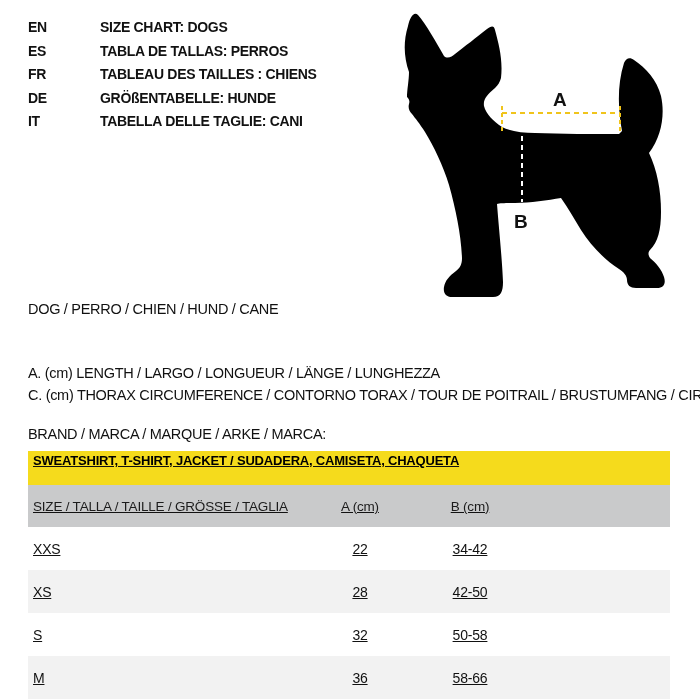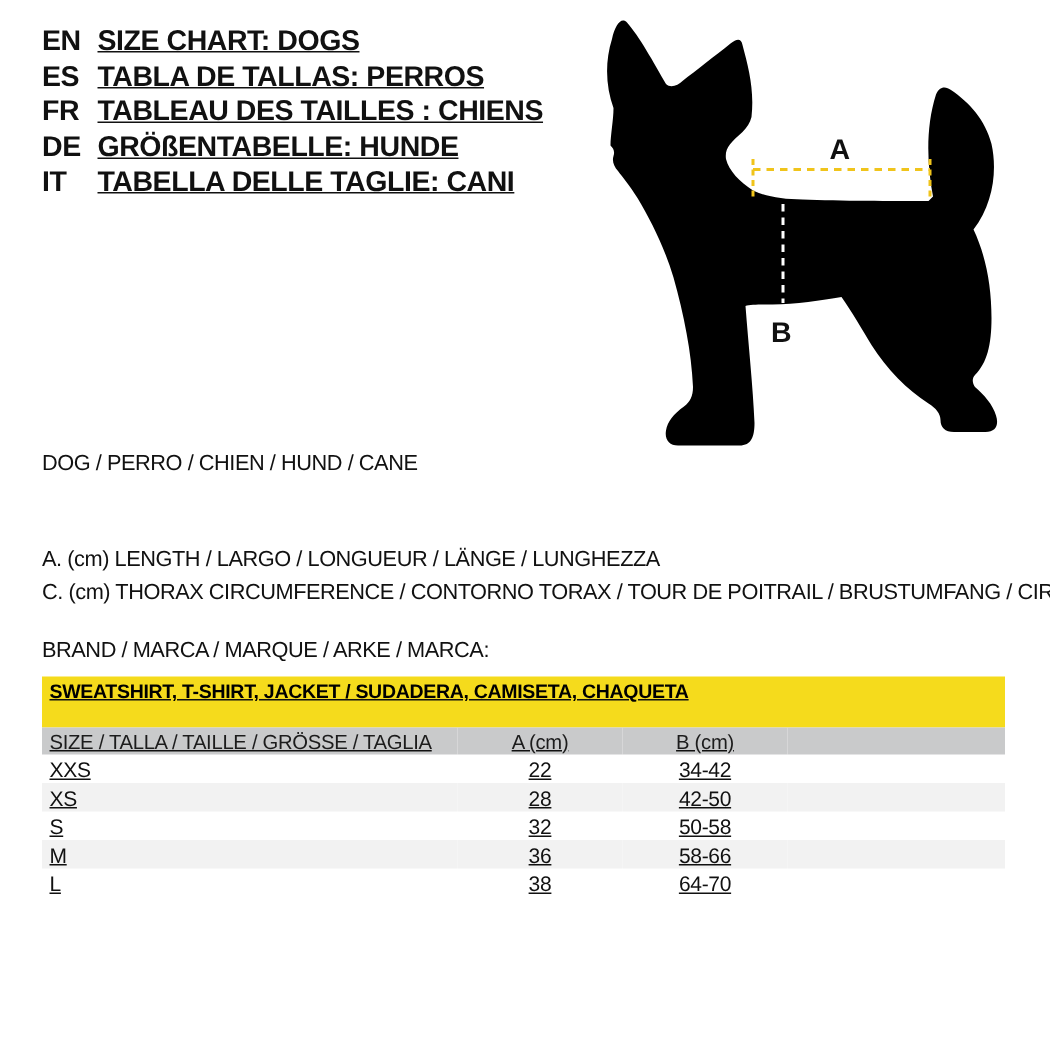--- a/index.html
+++ b/index.html
@@ -2,43 +2,43 @@
 <html><head>
 <meta charset="utf-8">
 <style>
   html,body{margin:0;padding:0;background:#fff;}
   .page{
     position:relative;width:700px;height:700px;background:#ffffff;overflow:hidden;
     font-family:"Liberation Sans", sans-serif;color:#111;
   }
   
   .lang-block{position:absolute;left:28px;top:16px;}
-  .lang-row{display:flex;line-height:23.5px;font-size:19px;font-weight:700;letter-spacing:-0.3px;}
+  .lang-row{display:flex;line-height:23.5px;font-size:14px;font-weight:700;letter-spacing:-0.3px;gap:35px;}
   .lang-code{width:37px;flex:0 0 37px;}
-  .lang-label{white-space:nowrap;text-decoration:underline;}
+  .lang-label{white-space:nowrap;}
 
   
   .dog-figure{position:absolute;left:390px;top:0;width:310px;height:310px;}
   .svg-label{font-family:"Liberation Sans", sans-serif;font-weight:700;font-size:19px;fill:#111;}
 
   
   .note-line{position:absolute;left:28px;white-space:nowrap;font-size:14.5px;letter-spacing:-0.3px;margin-top:22px;}
   .note-dog{top:279px;}
   .note-a{top:343px;}
   .note-c{top:365px;}
   .note-brand{top:404px;}
 
   
   .size-table-wrap{position:absolute;left:28px;top:451px;width:642px;text-decoration:underline;}
   .banner{
     background:#F5DB1C;height:34px;padding:2px 0 0 5px;box-sizing:border-box;
     font-size:13px;font-weight:700;line-height:16px;letter-spacing:-0.2px;color:#000;
   }
   table{border-collapse:collapse;width:642px;table-layout:fixed;}
-  th,td{padding:0;font-weight:400;font-size:14px;letter-spacing:-0.2px;text-align:center;color:#111;}
+  th,td{padding:12px;font-weight:400;font-size:14px;letter-spacing:-0.2px;text-align:center;color:#111;}
   thead th{height:18px;background:#C9CACB;font-size:13.5px;color:#1c1c1c;}
   tbody td{height:19px;}
   tbody tr:nth-child(even){background:#F2F2F2;}
   .cell-left{text-align:left;padding-left:5px;}
 </style>
 </head>
 <body>
 
 <div class="page">
 

